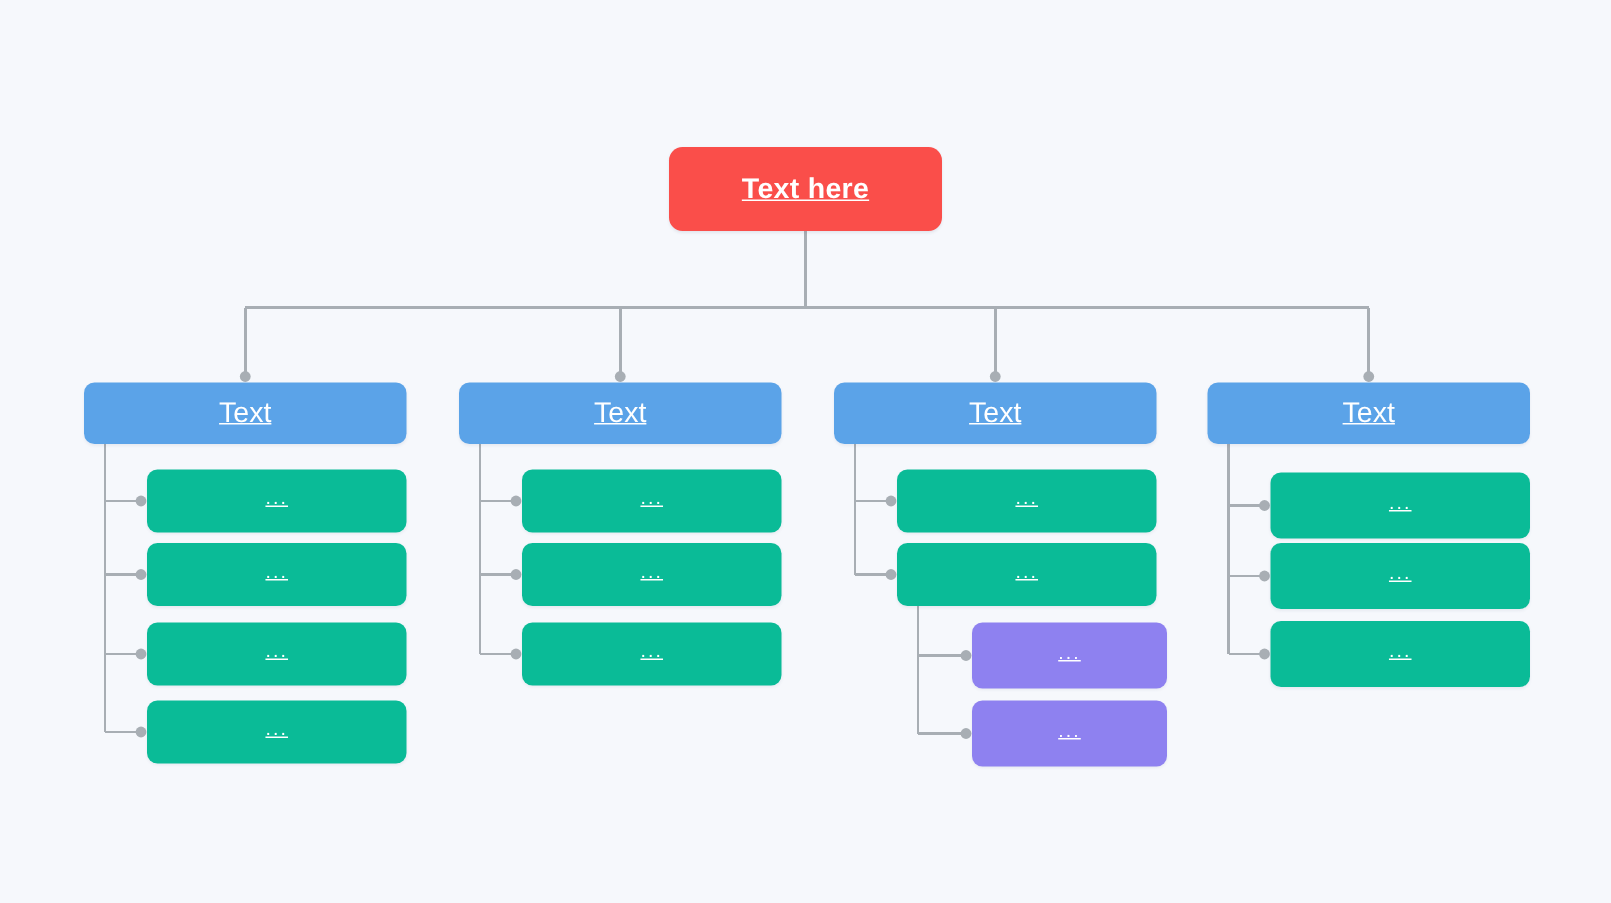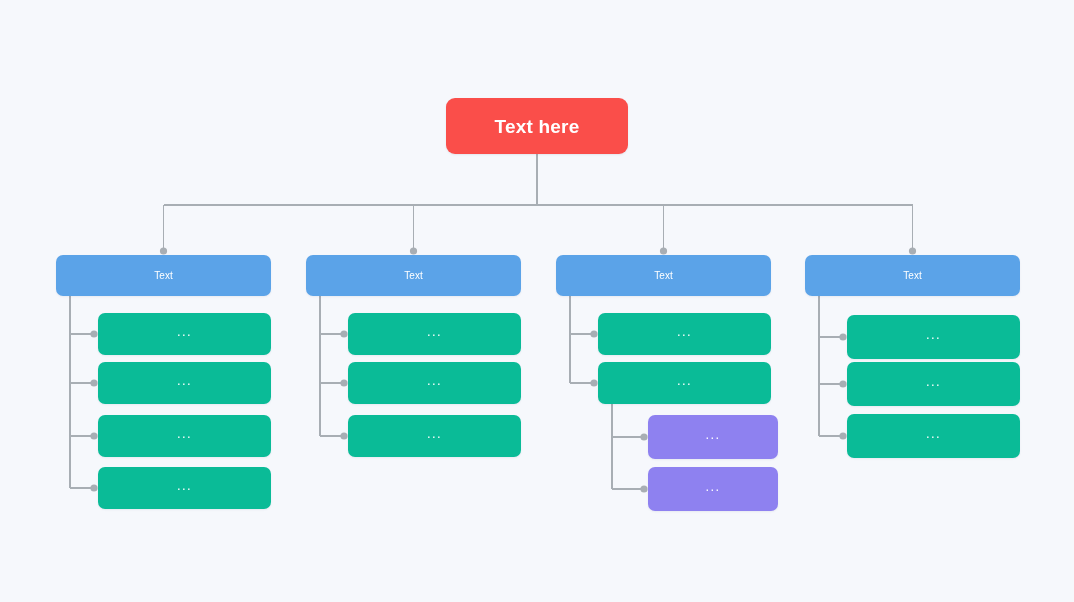--- a/index.html
+++ b/index.html
@@ -31,32 +31,33 @@
   .node {
     position: absolute;
     box-sizing: border-box;
     display: flex;
     align-items: center;
     justify-content: center;
     border-radius: 7px;
     color: #ffffff;
     text-align: right;
     user-select: none;
+    text-decoration: underline;
   }
   .node-root {
     background: #fa4e4a;
     border-radius: 9px;
     font-size: 19px;
     font-weight: bold;
     letter-spacing: 0.2px;
     box-shadow: 0 1px 2px rgba(70,80,110,0.10);
   }
   .node-l1 {
     background: #5ba3e8;
-    font-size: 10px;
+    font-size: 19px;
     font-weight: normal;
     box-shadow: 0 1px 2px rgba(70,80,110,0.08);
   }
   .node-l2 {
     background: #0abb97;
     font-size: 13px;
     box-shadow: 0 1px 2px rgba(70,80,110,0.08);
   }
   .node-l3 {
     background: #8e81f0;

